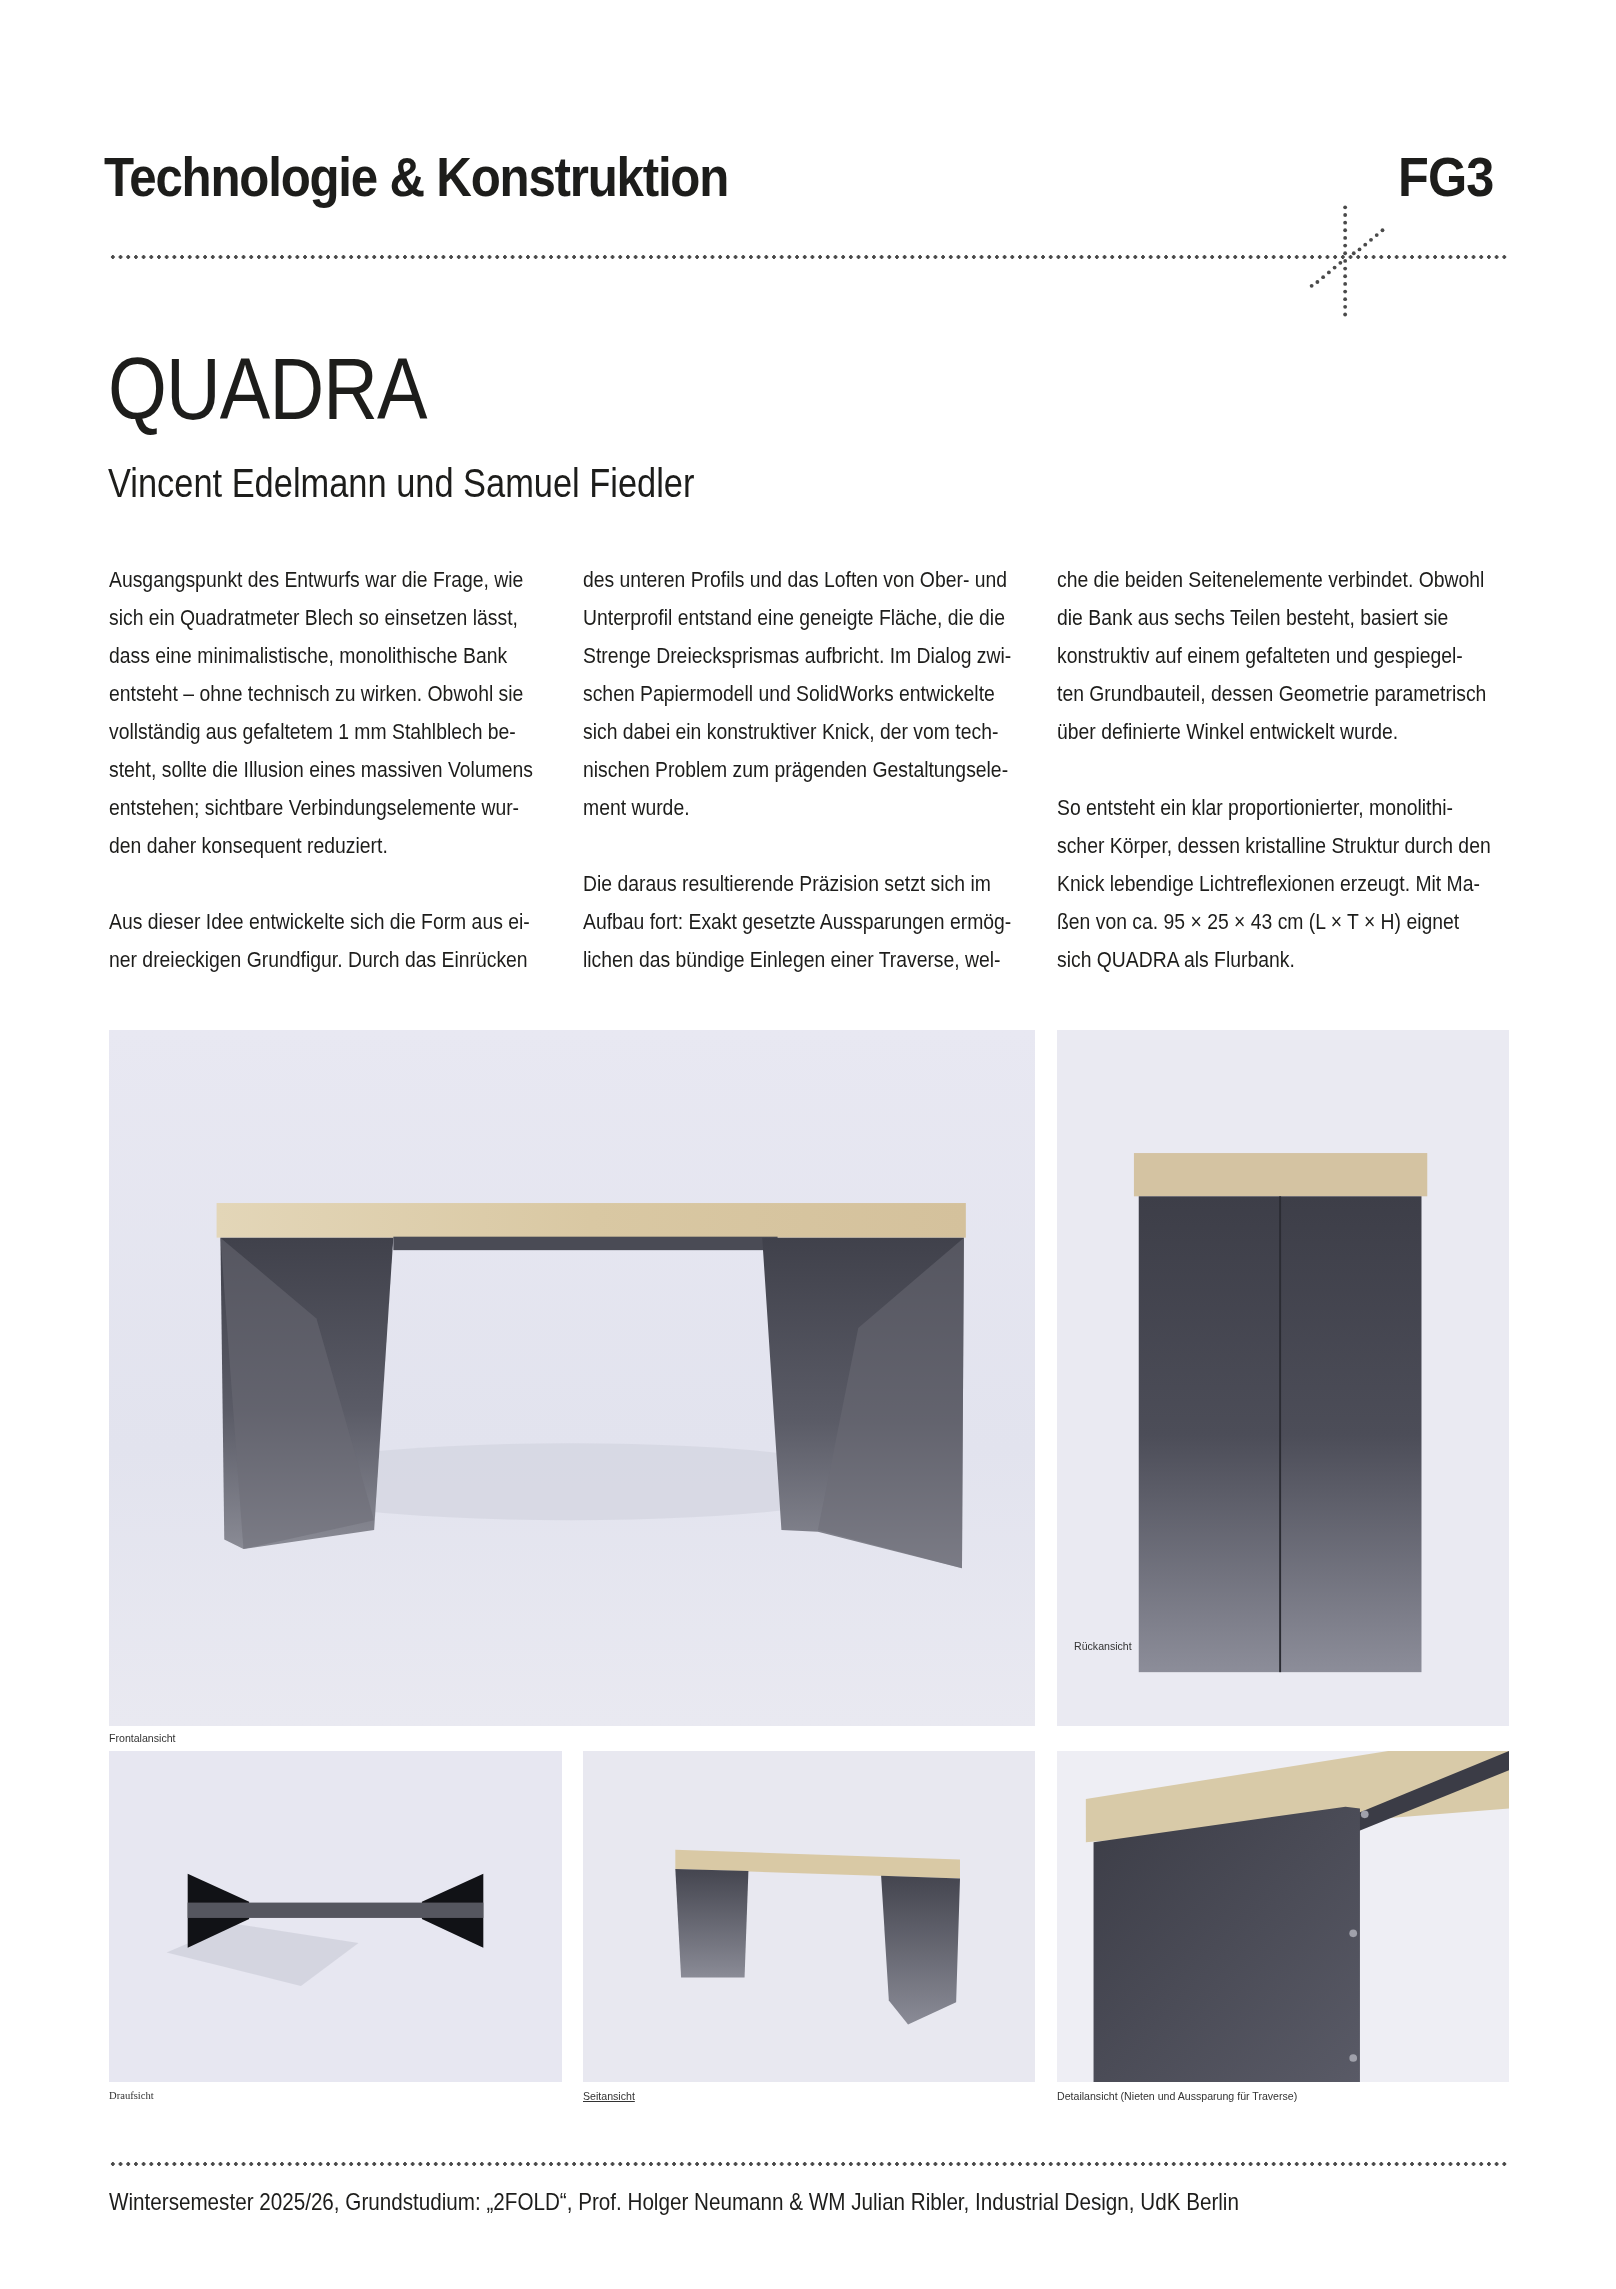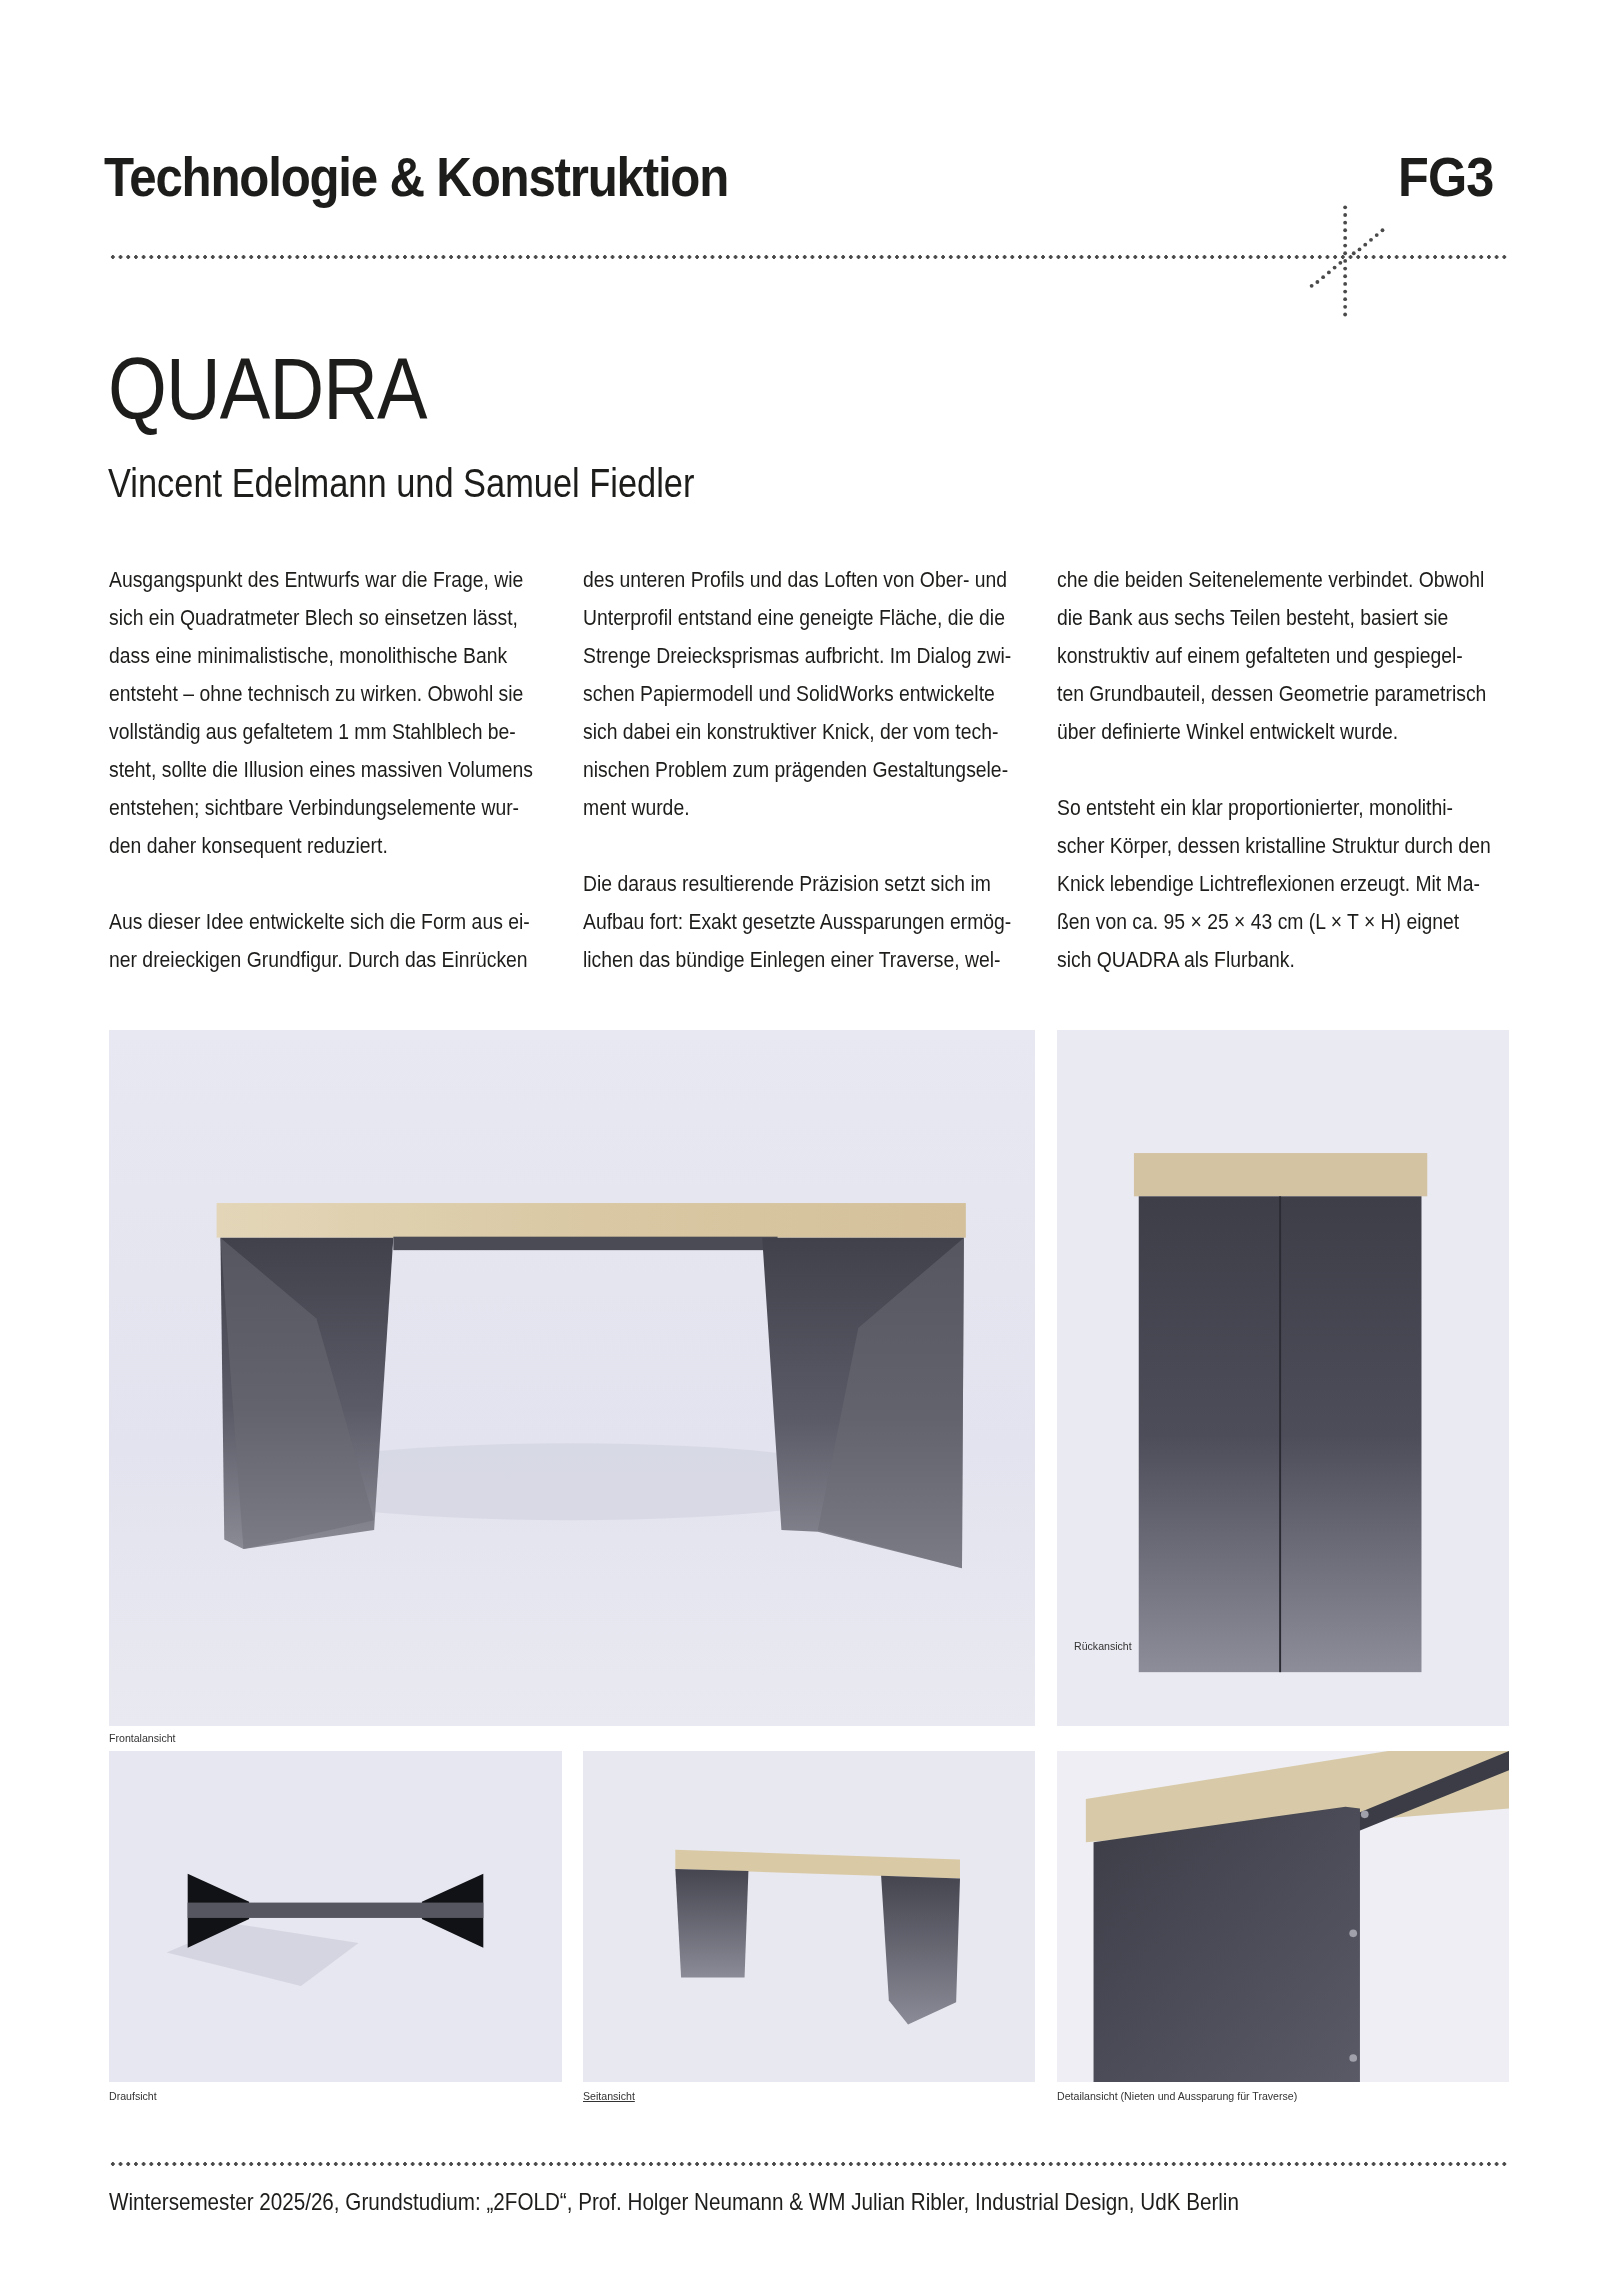--- a/index.html
+++ b/index.html
@@ -36,21 +36,21 @@
     .photo svg { width: 100%; height: 100%; display: block; }
     .photo-front { left: 109px; top: 1030px; width: 926px; height: 696px; }
     .photo-back  { left: 1057px; top: 1030px; width: 452px; height: 696px; }
     .photo-top   { left: 109px; top: 1751px; width: 453px; height: 331px; }
     .photo-side  { left: 583px; top: 1751px; width: 452px; height: 331px; }
     .photo-detail{ left: 1057px; top: 1751px; width: 452px; height: 331px; }
 
     .caption { font-size: 10.6px; color: #333; white-space: nowrap; }
     .cap-front { left: 109px; top: 1732px; }
     .cap-back  { left: 1057px; top: 1640px; padding-left: 17px; }
-    .cap-top   { left: 109px; top: 2090px; }
+    .cap-top   { left: 109px; top: 2090px; font-family: Liberation Serif, serif; }
     .cap-side  { left: 583px; top: 2090px; text-decoration: underline; }
     .cap-detail{ left: 1057px; top: 2090px; text-align: center; }
 
     .footer { left: 109px; top: 2188px; font-size: 24px; white-space: nowrap;
               transform: scaleX(0.86); transform-origin: left top; }
   </style>
 </head>
 <body>
 
 <div class="abs section-title">Technologie &amp; Konstruktion</div>

